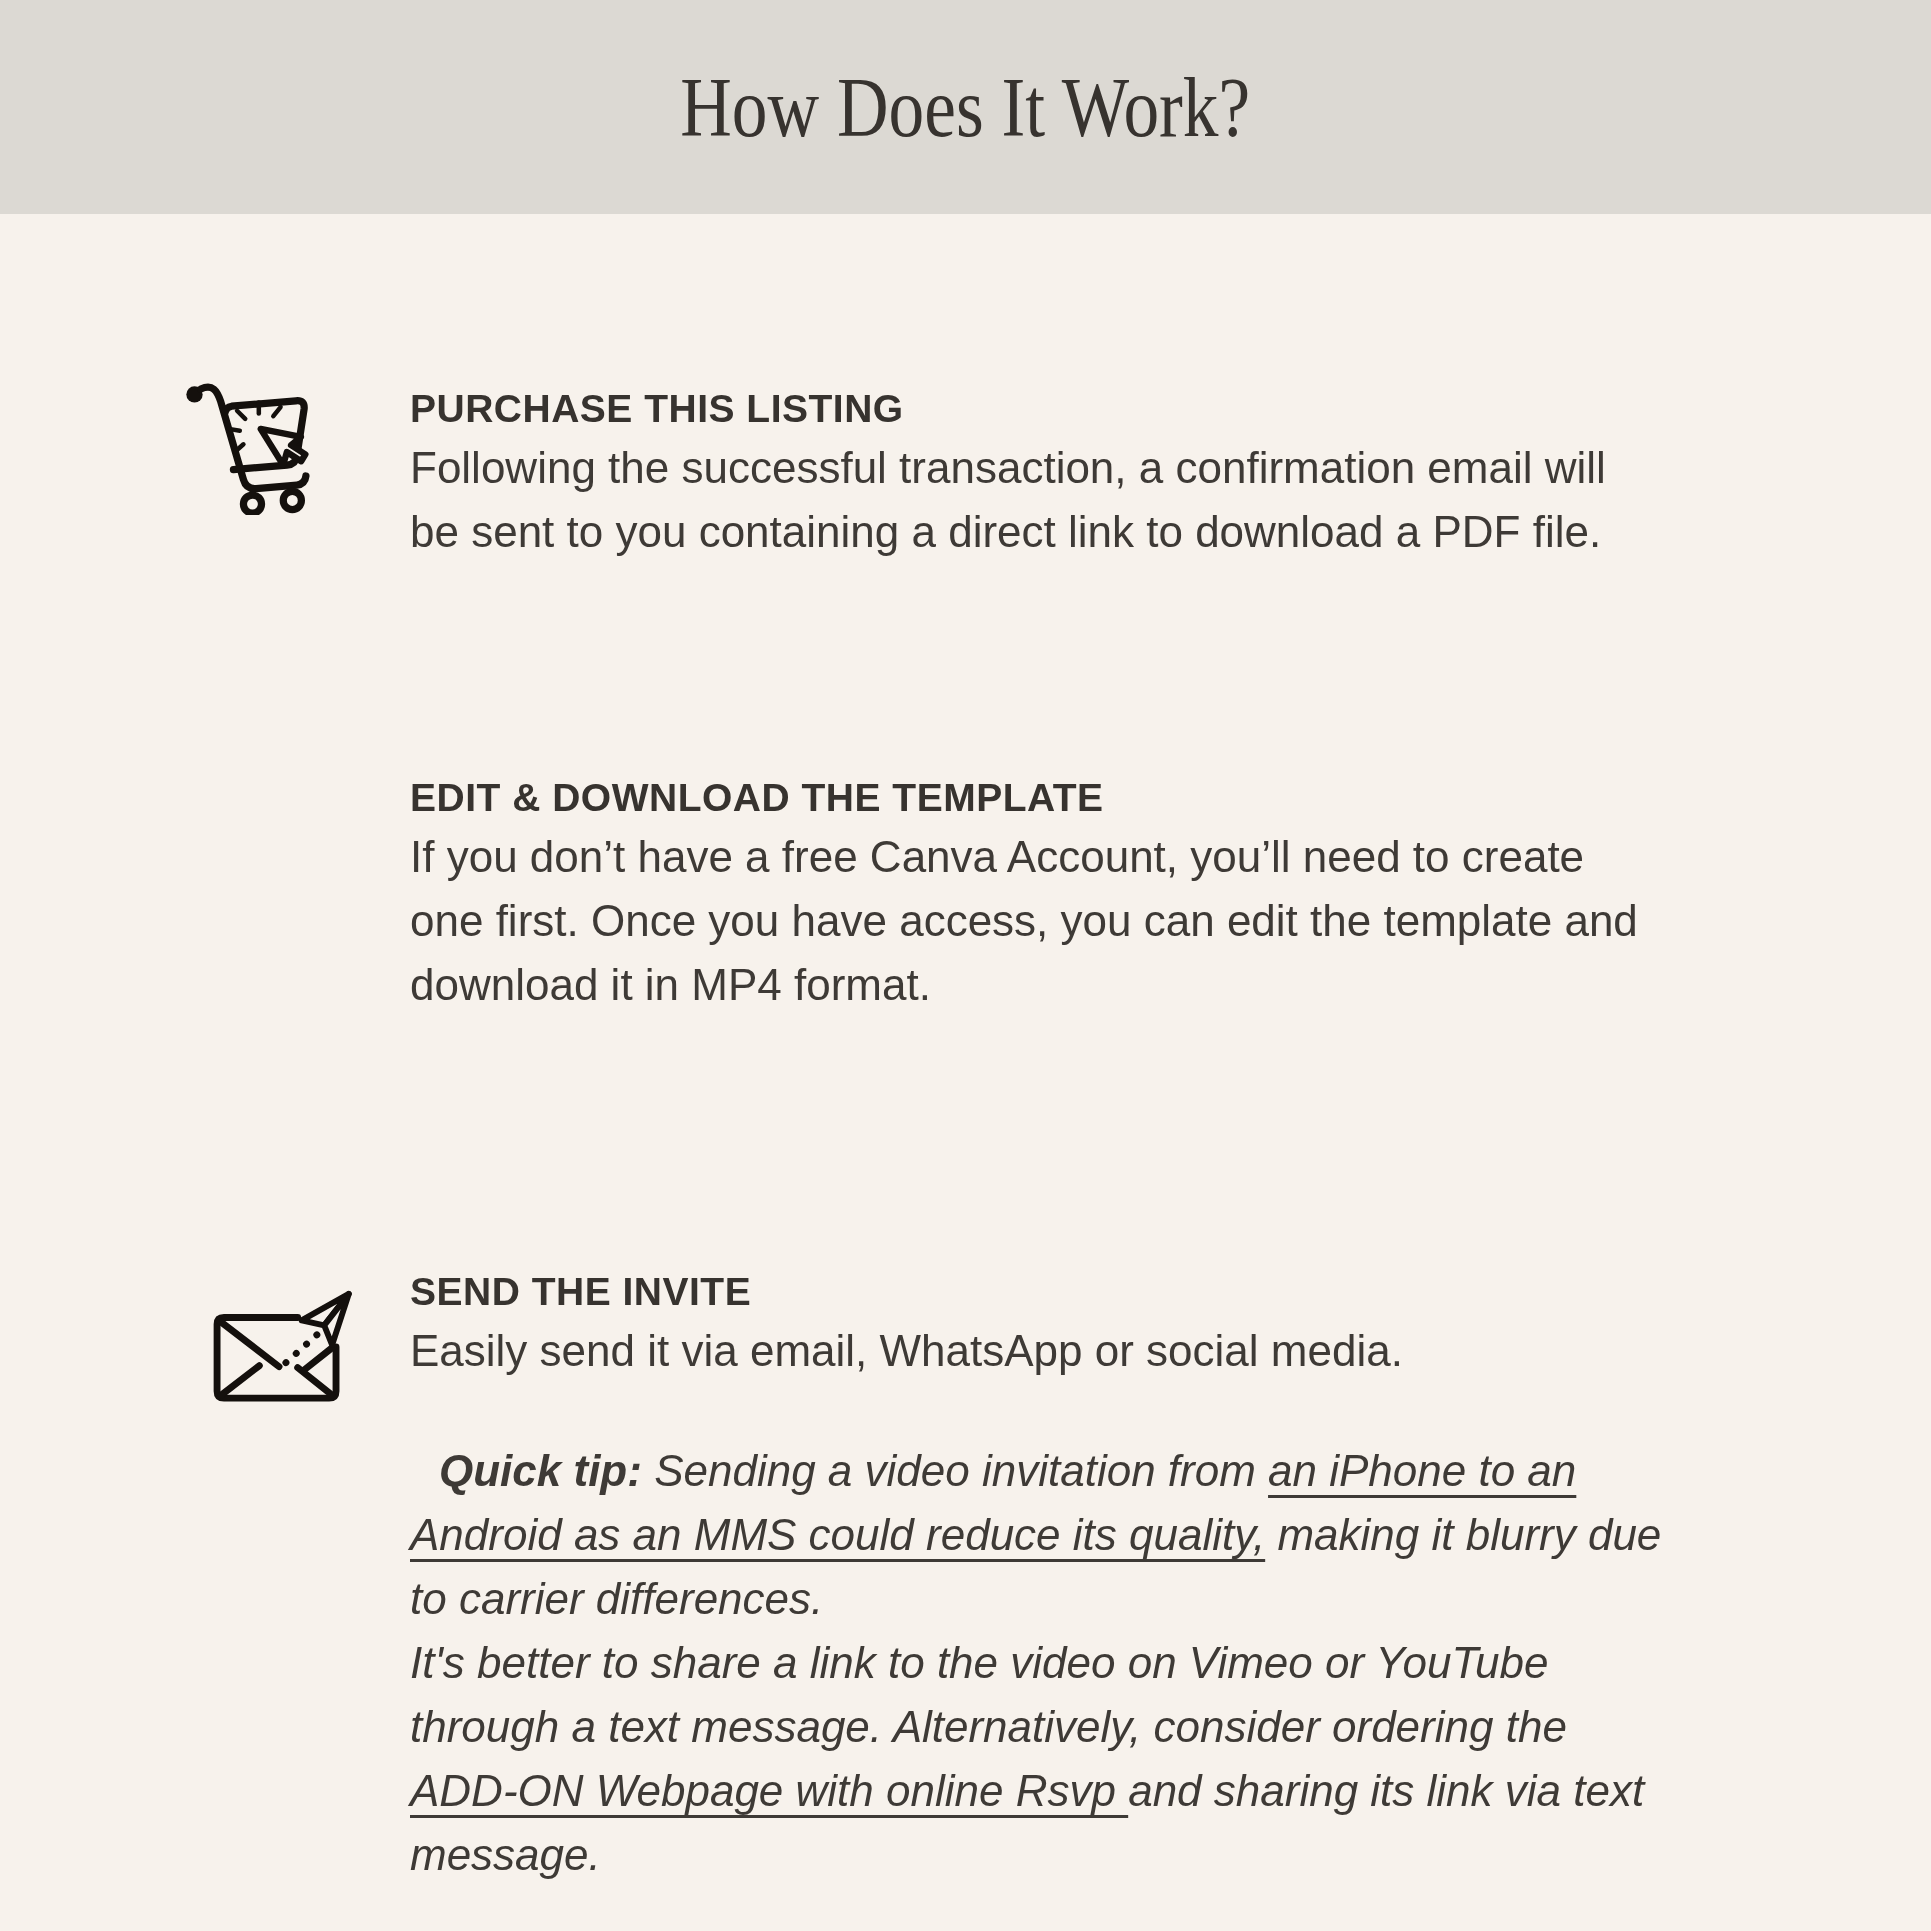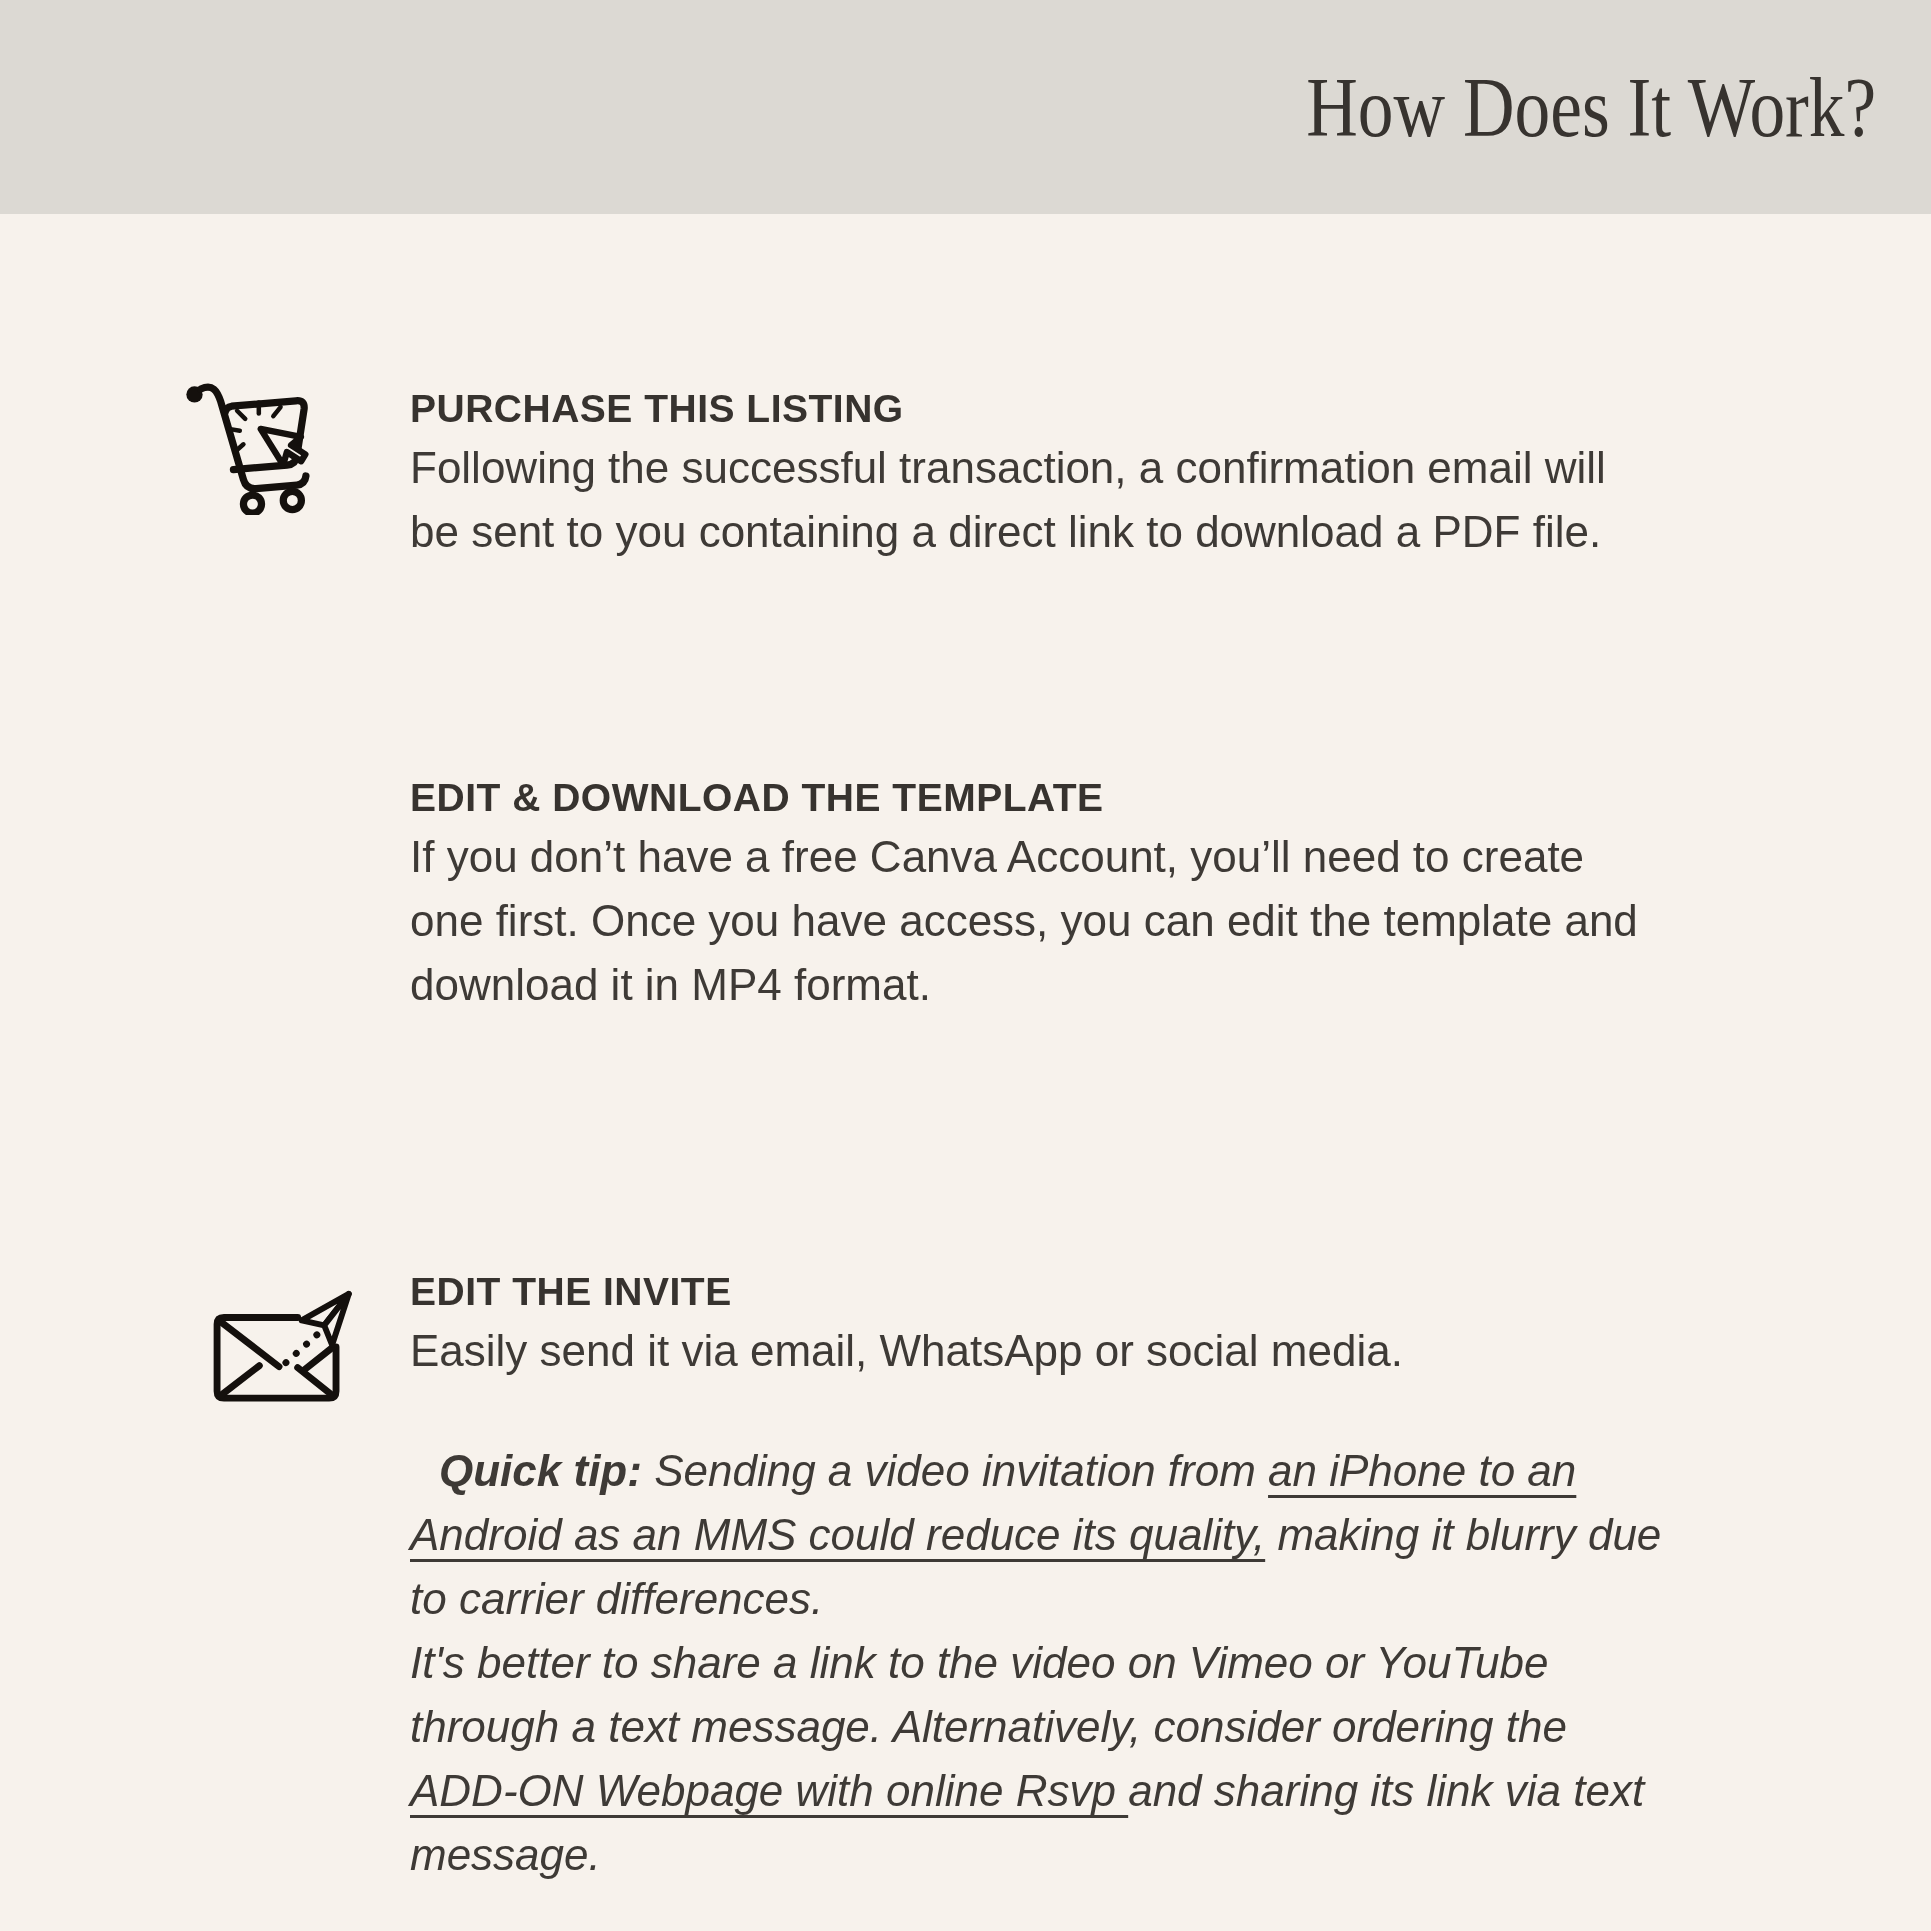--- a/index.html
+++ b/index.html
@@ -19,21 +19,21 @@
     width:1931px;height:1931px;
     background:var(--page-bg);
     font-family:"Liberation Sans",sans-serif;
     color:var(--text);
     overflow:hidden;
   }
   .header-band{
     position:absolute;top:0;left:0;
     width:1931px;height:214px;
     background:var(--header-bg);
-    display:flex;align-items:center;justify-content:flex-end;
+    display:flex;align-items:center;justify-content:center;
   }
   .page-title{
     font-family:"Liberation Serif",serif;
     font-weight:400;
     font-size:85px;
     color:var(--heading);
     transform:scaleX(.84);
     transform-origin:center;
     letter-spacing:0;
     white-space:nowrap;
@@ -139,21 +139,21 @@
       <path class="stroke" stroke-width="7" d="M16,33 L77,80"></path>
       <path class="stroke" stroke-width="7" d="M132,60 L103,83"></path>
       <path class="stroke" stroke-width="7" d="M18,109 L57,79"></path>
       <path class="stroke" stroke-width="7" d="M131,109 L96,81"></path>
       <path class="stroke" stroke-width="7" stroke-dasharray="0.1 14" d="M84,76 L124,40"></path>
       <path class="knockout" stroke-width="6" d="M148,6 L100,33 L123,38 Z"></path>
       <path class="knockout" stroke-width="6" d="M148,6 L131,58 L123,38 Z"></path>
     </svg>
   </div>
   <div class="text-col" style="top:1269px;">
-    <h2 class="sec-heading">EDIT THE INVITE</h2>
+    <h2 class="sec-heading">SEND THE INVITE</h2>
     <div>
         <div class="para"><span class="">Easily send it via email, WhatsApp or social media.</span></div>
         <div class="para"><span class="bi">Quick tip:</span><span class="it"> Sending a video invitation from </span><span class="it ul">an iPhone to an
 Android as an MMS could reduce its quality,</span><span class="it"> making it blurry due
 to carrier differences.
 It's better to share a link to the video on Vimeo or YouTube
 through a text message. Alternatively, consider ordering the
 </span><span class="it ul">ADD-ON Webpage with online Rsvp </span><span class="it">and sharing its link via text
 message.</span></div>
       </div>

